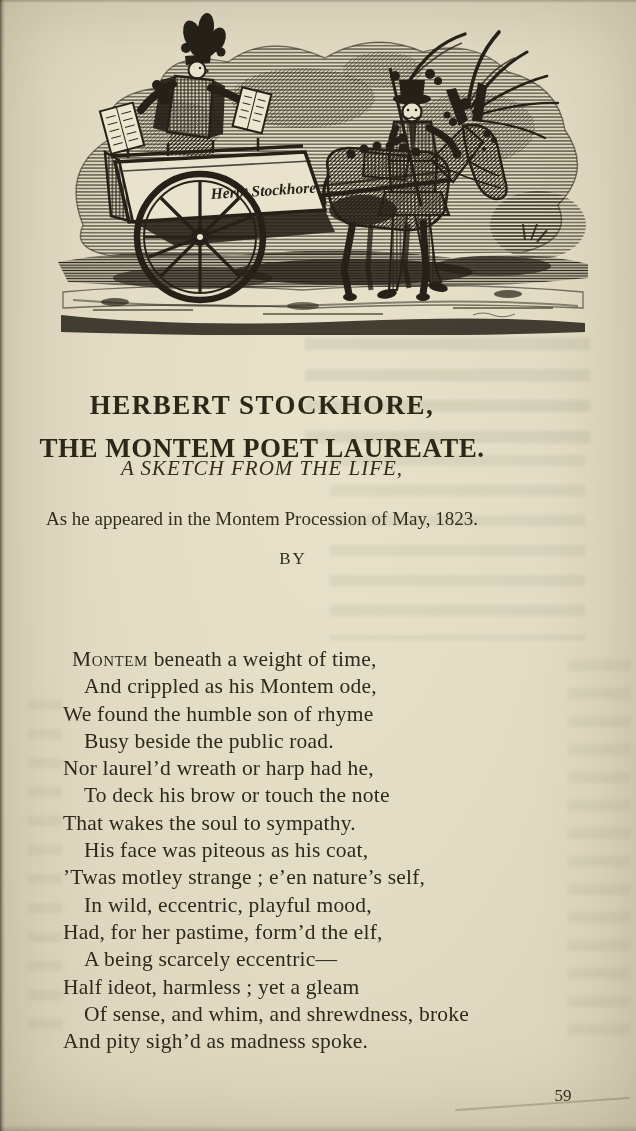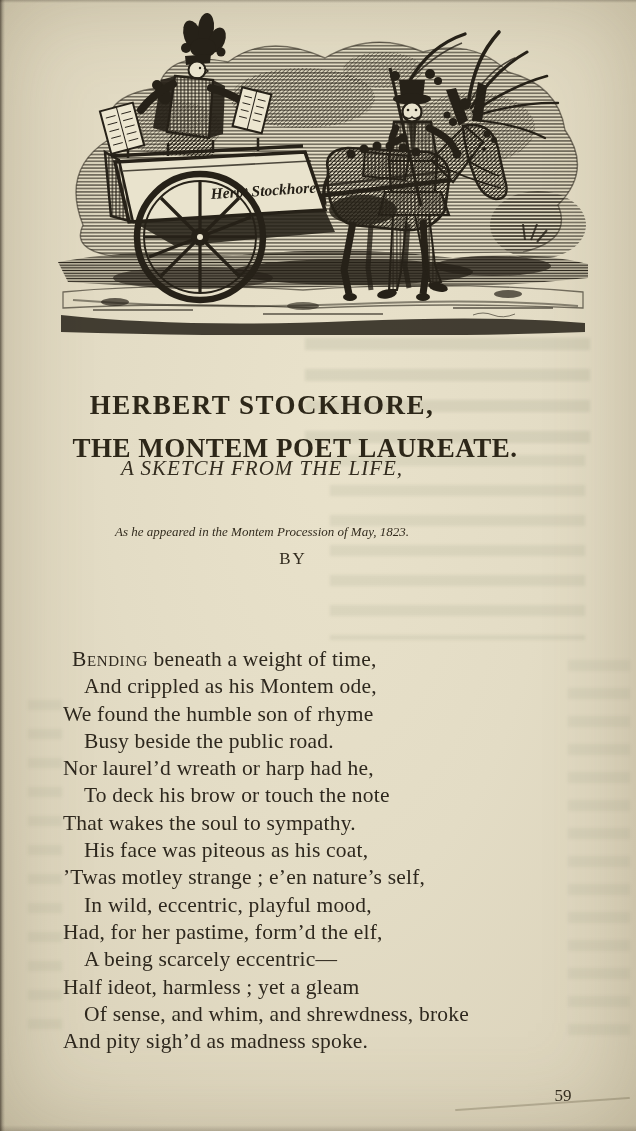--- a/index.html
+++ b/index.html
@@ -33,23 +33,23 @@
     background:repeating-linear-gradient(180deg, rgba(104,114,86,.10) 0 11px, rgba(104,114,86,0) 11px 30px);}
   .ghost-c{left:568px;top:660px;width:62px;height:390px;
     background:repeating-linear-gradient(180deg, rgba(104,114,86,.08) 0 11px, rgba(104,114,86,0) 11px 28px);}
   .ghost-d{left:28px;top:700px;width:34px;height:330px;
     background:repeating-linear-gradient(180deg, rgba(104,114,86,.08) 0 10px, rgba(104,114,86,0) 10px 29px);}
 
   .illustration{position:absolute;left:53px;top:10px;width:540px;height:325px;}
 
   .centered{position:absolute;left:0;width:524px;text-align:center;white-space:nowrap;}
   .title1{top:390px;font-size:27px;font-weight:700;letter-spacing:1.5px;color:#2d2719;}
-  .title2{top:433px;font-size:27px;font-weight:700;letter-spacing:.5px;color:#2d2719;padding-left:33px;}
+  .title2{top:433px;font-size:27px;font-weight:700;letter-spacing:.5px;color:#2d2719;}
   .subtitle1{top:456px;font-size:21px;font-style:italic;letter-spacing:1px;color:#332c1f;}
-  .subtitle2{top:524px;font-size:13px;font-style:italic;color:#332c1f;}
+  .subtitle2{top:508px;font-size:19px;color:#332c1f;}
   .byline{top:549px;font-size:17px;letter-spacing:2px;color:#332c1f;padding-left:31px;}
   .authors{top:591px;font-size:21px;letter-spacing:.2px;color:#2d2719;}
 
   .poem{position:absolute;left:63px;top:646px;width:540px;
     font-size:21.5px;line-height:27.3px;color:#2e281e;letter-spacing:.2px;}
   .poem .line{white-space:nowrap;}
   .poem .line:nth-child(even){margin-left:21px;}
   .poem .line:first-child{margin-left:9px;}
   .opening-word{font-variant:small-caps;letter-spacing:.6px;}
 
@@ -241,21 +241,21 @@
     </g>
   </svg>
 
   <div class="centered title1">HERBERT STOCKHORE,</div>
   <div class="centered title2">THE MONTEM POET LAUREATE.</div>
   <div class="centered subtitle1">A SKETCH FROM THE LIFE,</div>
   <div class="centered subtitle2">As he appeared in the Montem Procession of May, 1823.</div>
   <div class="centered byline">BY</div>
 
   <div class="poem">
-    <div class="line"><span class="opening-word">Bending</span> <span>beneath a weight of time,</span></div>
+    <div class="line"><span class="opening-word">Montem</span> <span>beneath a weight of time,</span></div>
     <div class="line">And crippled as his Montem ode,</div>
     <div class="line">We found the humble son of rhyme</div>
     <div class="line">Busy beside the public road.</div>
     <div class="line">Nor laurel’d wreath or harp had he,</div>
     <div class="line">To deck his brow or touch the note</div>
     <div class="line">That wakes the soul to sympathy.</div>
     <div class="line">His face was piteous as his coat,</div>
     <div class="line">’Twas motley strange ; e’en nature’s self,</div>
     <div class="line">In wild, eccentric, playful mood,</div>
     <div class="line">Had, for her pastime, form’d the elf,</div>

